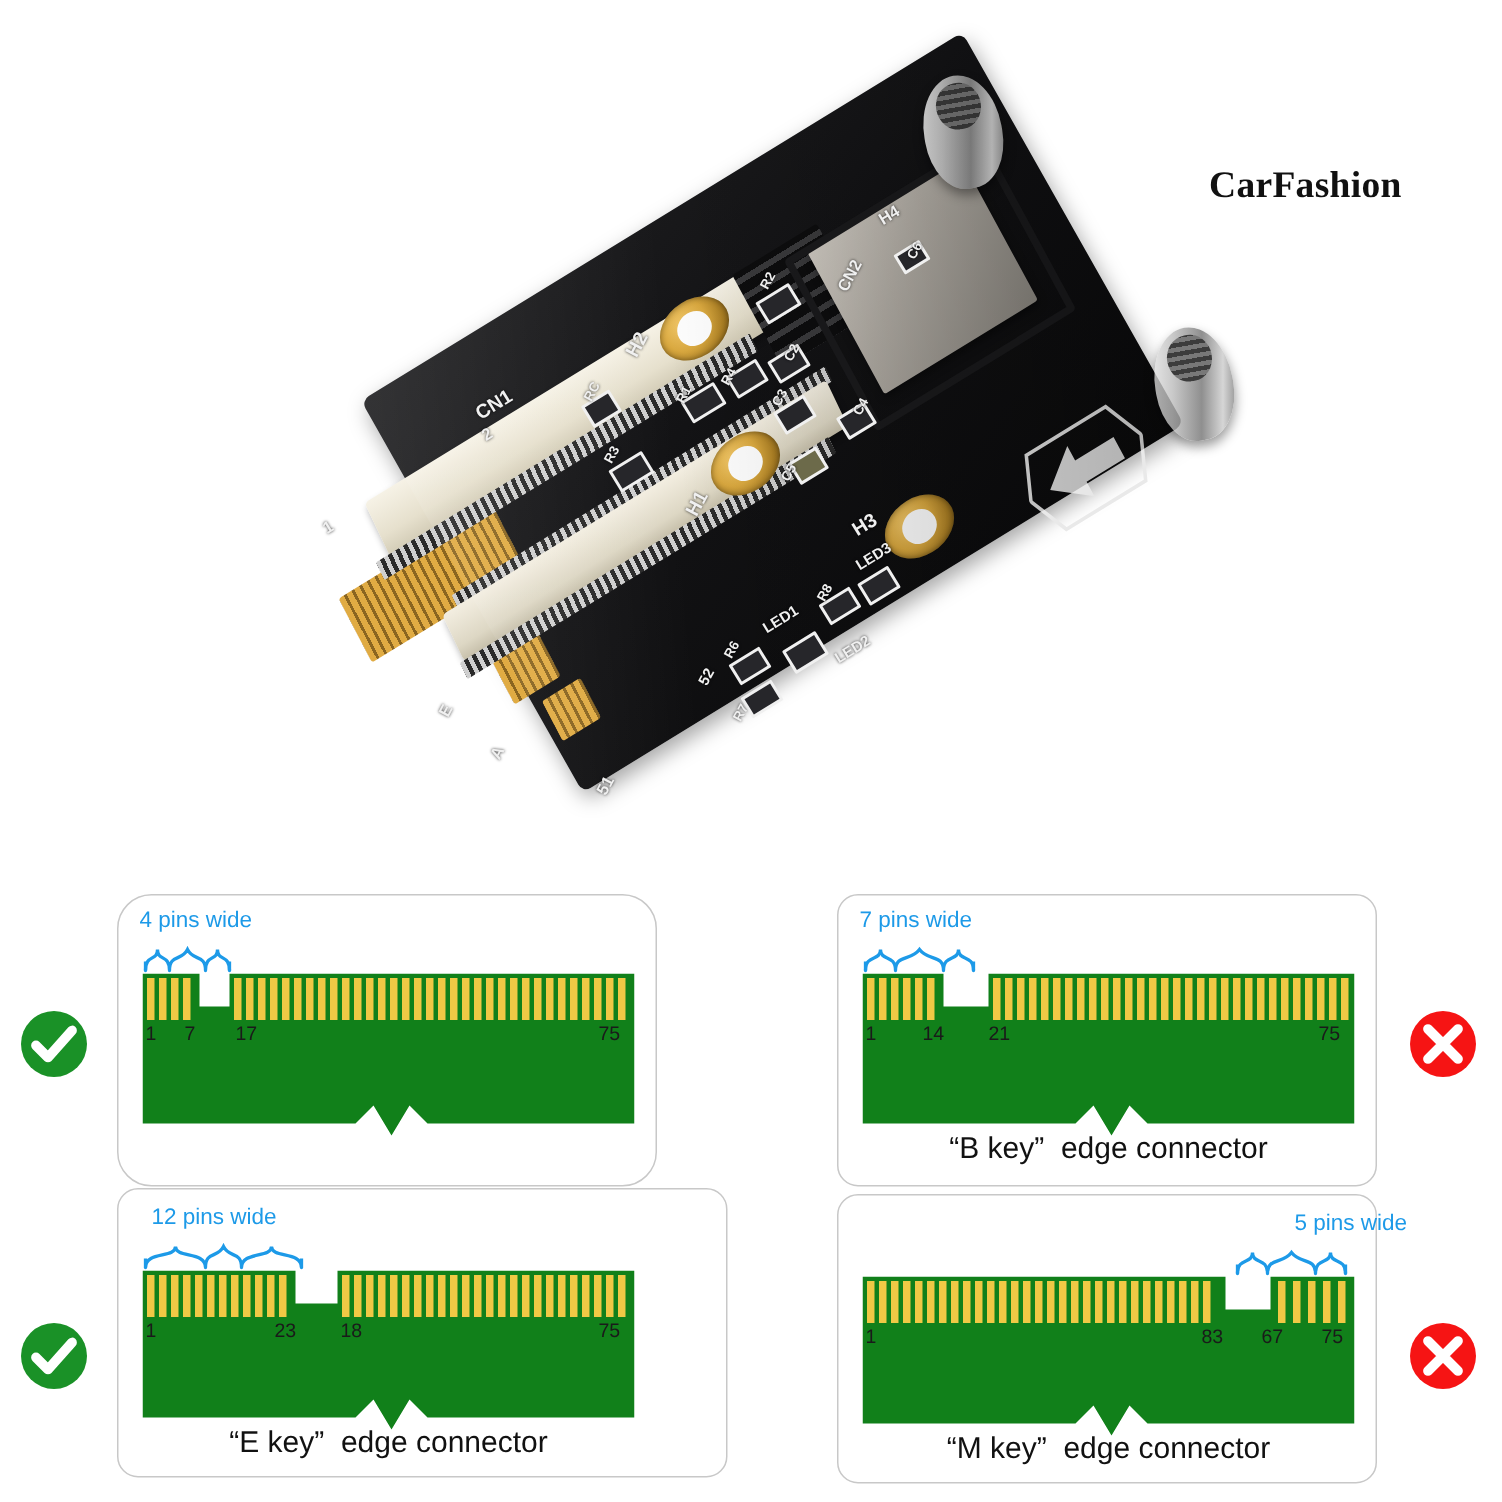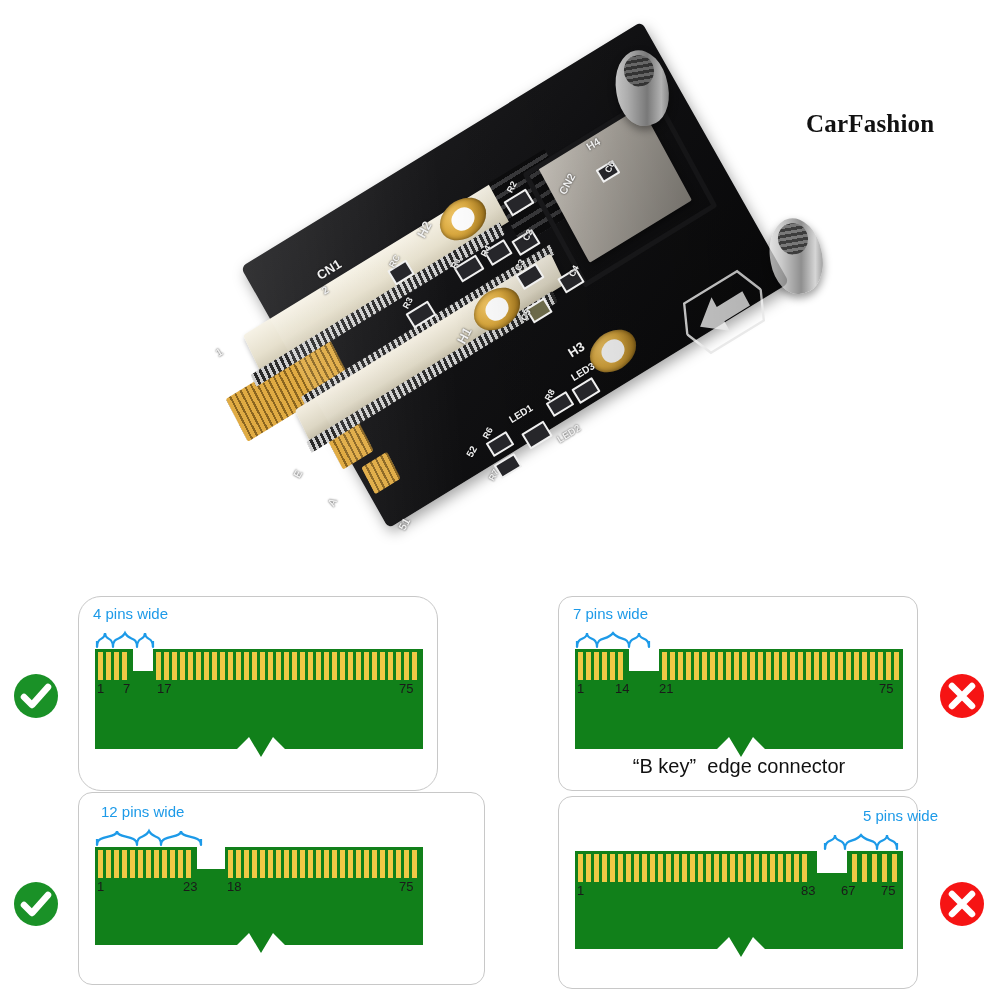--- a/index.html
+++ b/index.html
@@ -427,20 +427,24 @@
         <rect x="293" y="3" width="5" height="28"></rect>
           <rect x="301" y="3" width="5" height="28"></rect>
         <rect x="309" y="3" width="5" height="28"></rect>
           <rect x="317" y="3" width="5" height="28"></rect>
       </g>
     </svg>
     <div class="pinnum" style="left:18px;top:86px;">1</div>
     <div class="pinnum" style="left:104px;top:86px;">23</div>
     <div class="pinnum" style="left:148px;top:86px;">18</div>
     <div class="pinnum" style="left:320px;top:86px;">75</div>
+    <div class="caption" style="left:0;top:158px;width:360px;">
+      <span>“E key”</span>&nbsp;
+      <span>edge connector</span>
+    </div>
   </div>
 
   <div class="panel" id="p-m">
     <div class="braceLabel" style="left:268px;top:10px;margin-left:36px;">5 pins wide</div>
     <svg class="brace" style="left:264px;top:32px;" width="80" height="22">
       <path d="M2,20 C2,9 12,14 12,6 C12,14 22,9 22,20 M22,20 C22,9 32,14 38,6 C44,14 54,9 54,20 M54,20 C54,9 64,14 64,6 C64,14 74,9 74,20" fill="none" stroke="#1d9ae8" stroke-width="2.2" stroke-linecap="round"></path>
       <path d="M2,20 L2,14 M74,20 L74,14" stroke="#1d9ae8" stroke-width="2.2"></path>
     </svg>
     <svg class="conn" style="left:16px;top:54px;" width="328" height="108" viewBox="0 0 328 108">
       <path d="M0,0 H242 V22 H272 V0 H328 V98 H190 L178,86 L166,106 L154,86 L142,98 H0 Z" fill="#11801a"></path>
@@ -478,20 +482,24 @@
           <rect x="287" y="3" width="5" height="28"></rect>
         <rect x="297" y="3" width="5" height="28"></rect>
           <rect x="307" y="3" width="5" height="28"></rect>
         <rect x="317" y="3" width="5" height="28"></rect>
       </g>
     </svg>
     <div class="pinnum" style="left:18px;top:86px;">1</div>
     <div class="pinnum" style="left:242px;top:86px;">83</div>
     <div class="pinnum" style="left:282px;top:86px;">67</div>
     <div class="pinnum" style="left:322px;top:86px;">75</div>
+    <div class="caption" style="left:0;top:158px;width:360px;">
+      <span>“M key”</span>&nbsp;
+      <span>edge connector</span>
+    </div>
   </div>
 
   <div class="mark" style="left:12px;top:84px;">
     <svg viewBox="0 0 48 48">
         <circle cx="24" cy="24" r="22" fill="#1a9127"></circle>
       <path d="M12,25 L20,33 L36,15" fill="none" stroke="#fff" stroke-width="6.5" stroke-linecap="round" stroke-linejoin="round"></path>
       </svg>
   </div>
   <div class="mark" style="left:938px;top:84px;">
     <svg viewBox="0 0 48 48">

